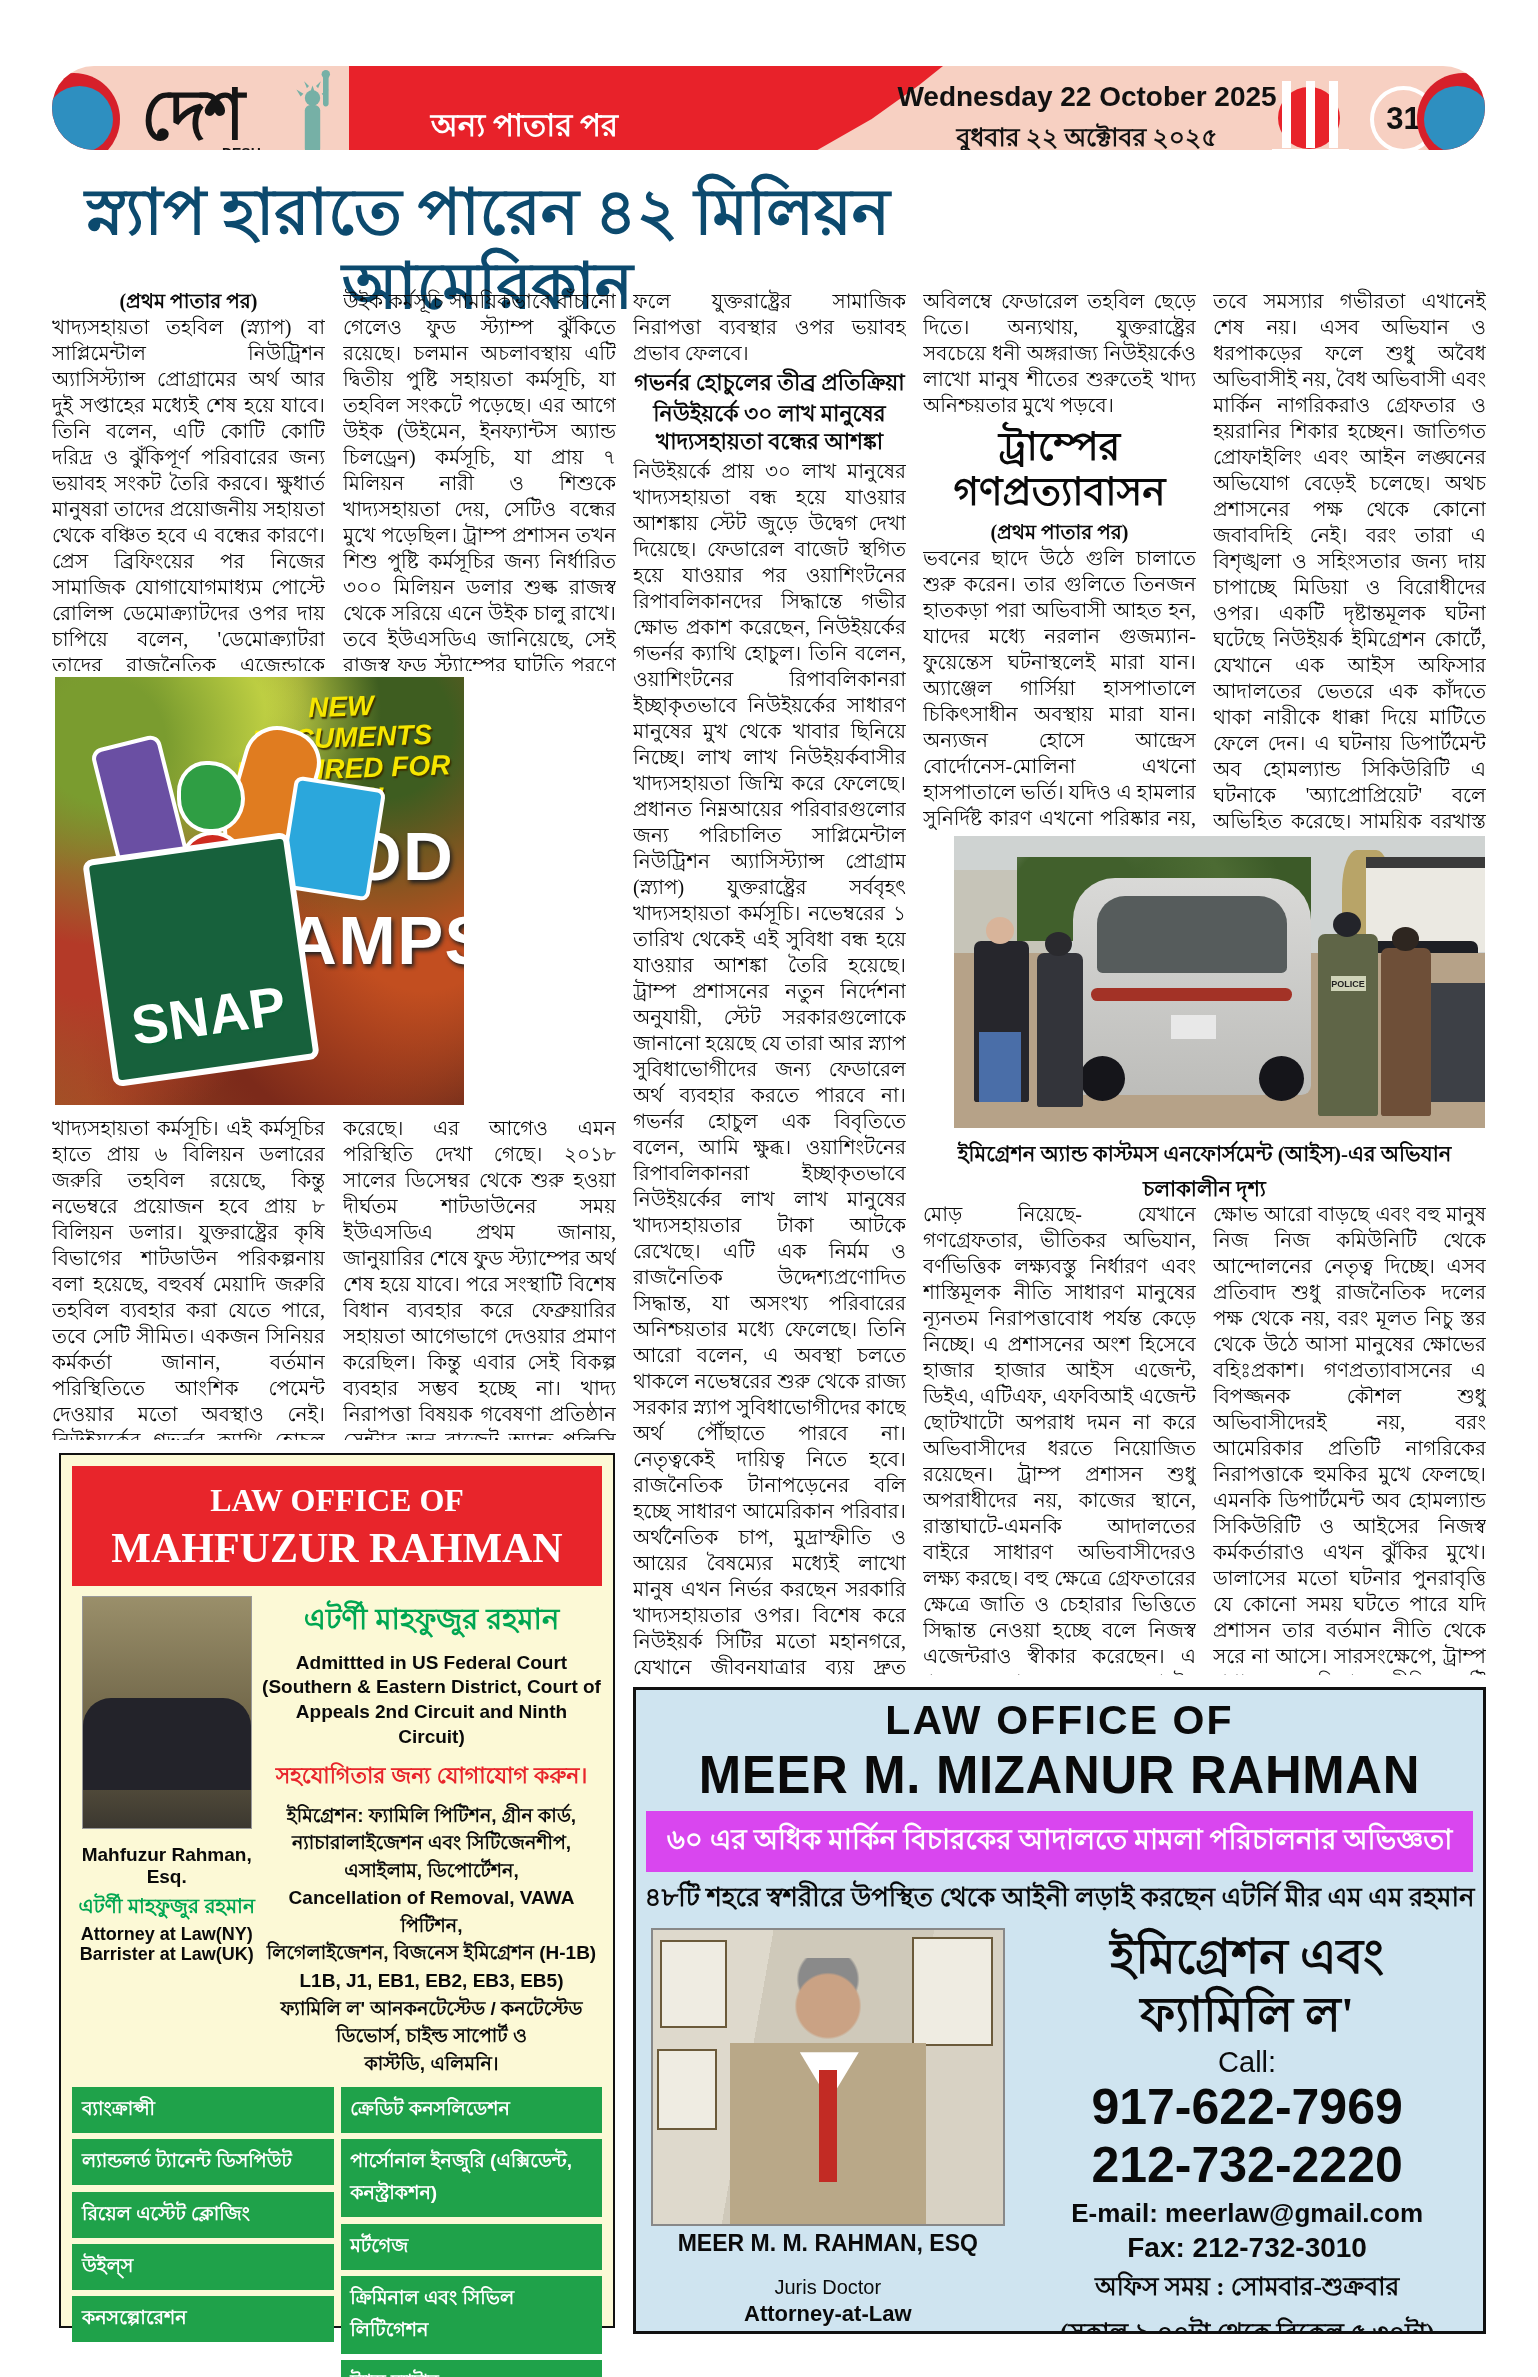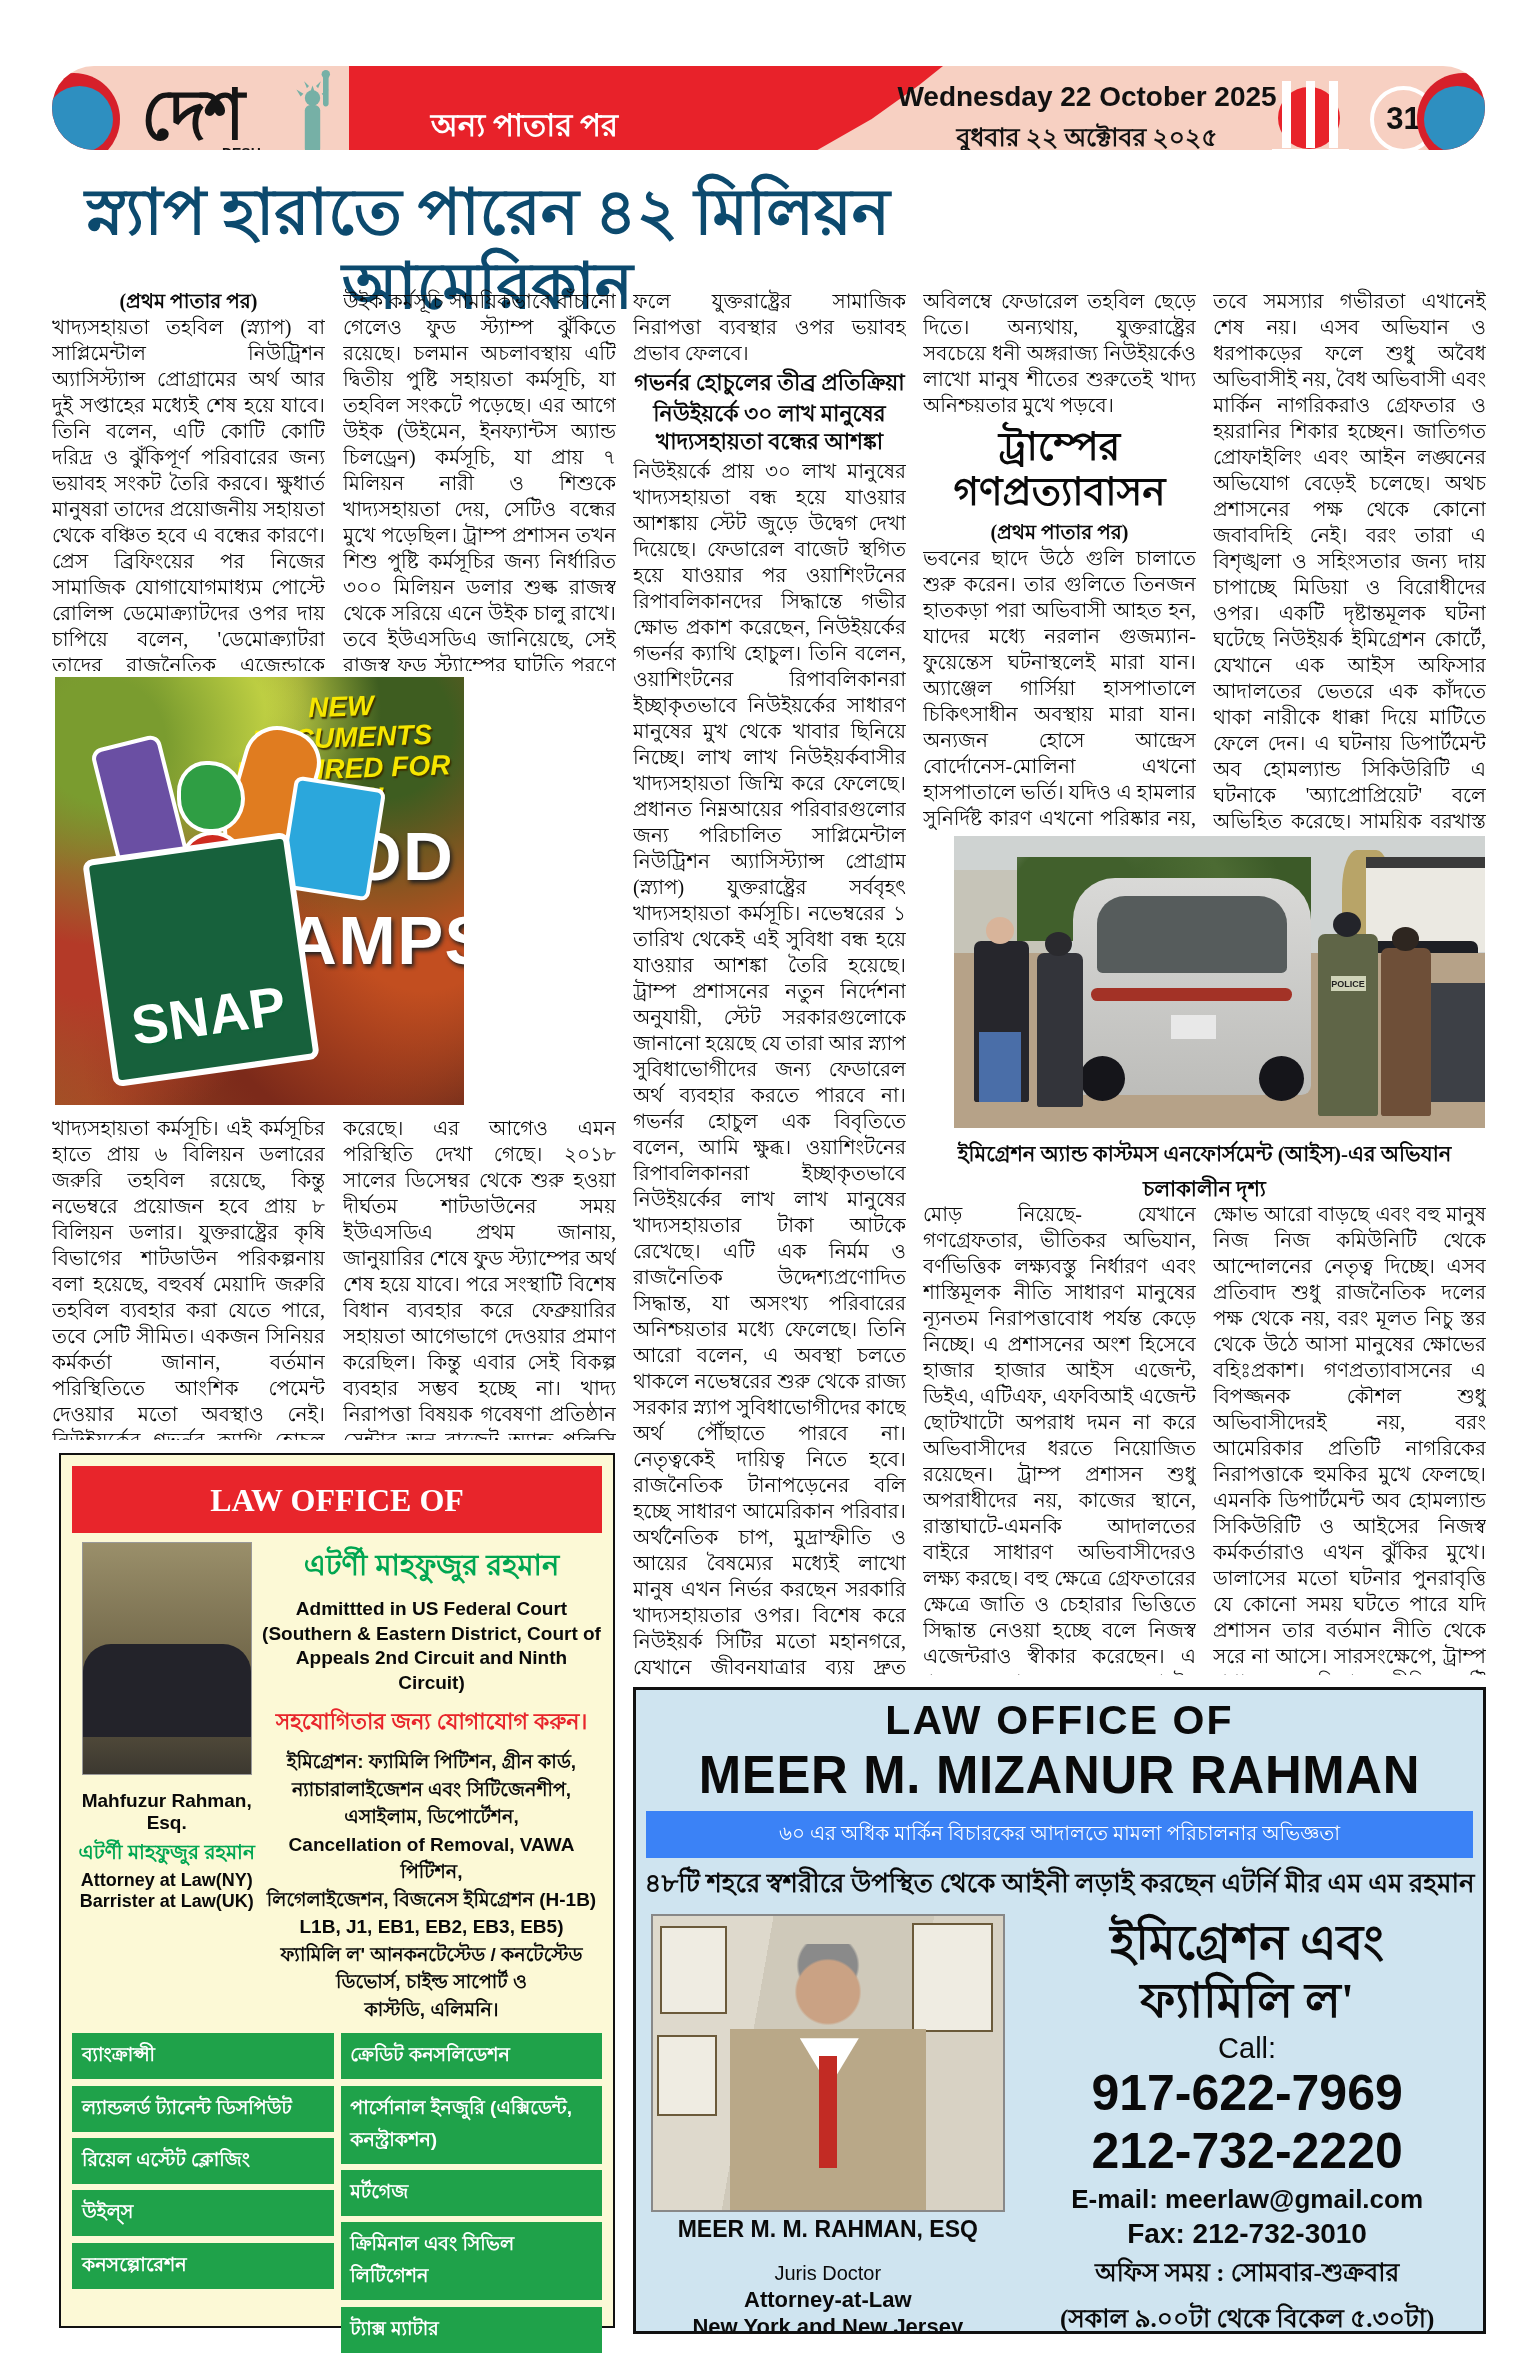--- a/index.html
+++ b/index.html
@@ -138,22 +138,22 @@
   #admah-grid .gcol{flex:1;display:flex;flex-direction:column;gap:6.3px;}
   .svc{background:#1fa24a;color:#fff;font-size:19px;font-weight:bold;padding:7px 9.8px;min-height:25px;
        display:flex;align-items:center;}
 
   
   #admeer{position:absolute;left:633px;top:1687px;width:853px;height:647px;background:#cfe4f0;
           border:3.5px solid #111;box-sizing:border-box;display:flex;flex-direction:column;
           font-family:"Liberation Sans",sans-serif;overflow:hidden;}
   #admeer .t1{text-align:center;font-size:41px;font-weight:bold;margin-top:7px;letter-spacing:2.1px;}
   #admeer .t2{text-align:center;font-size:53px;font-weight:bold;letter-spacing:0.7px;transform:scaleX(0.96);}
-  #admeer-bar{background:#3b82f6;color:#fff;margin:5.6px 9.8px 0 9.8px;text-align:center;
-              font-family:"Liberation Serif",serif;font-size:20px;font-weight:normal;padding:7px 2.8px;}
+  #admeer-bar{background:#d946ef;color:#fff;margin:5.6px 9.8px 0 9.8px;text-align:center;
+              font-family:"Liberation Serif",serif;font-size:28px;font-weight:bold;padding:7px 2.8px;}
   #admeer-sub{text-align:center;font-family:"Liberation Serif",serif;font-size:26px;font-weight:bold;
               margin-top:5.6px;}
   #admeer-row{display:flex;flex:1;margin:7px 9.8px 0 9.8px;gap:11.2px;}
   #admeer-photoCol{width:364px;text-align:center;}
   #admeer-photo{width:350px;height:294px;border:2.1px solid #888;margin:0 auto;overflow:hidden;position:relative;
       background:linear-gradient(100deg,#ded9cc 0 30%,#cfc9ba 30% 70%,#d8d2c4 70%);}
   #admeer-photo .frame{position:absolute;border:2.8px solid #6b5a3a;background:#efece2;}
   #admeer-photo .man{position:absolute;left:77px;top:28px;width:196px;height:266px;
       background:radial-gradient(circle at 50% 18%,#caa284 0 13%,transparent 14%),
                  radial-gradient(circle at 50% 8%,#8a8a8a 0 11%,transparent 12%),
@@ -305,20 +305,21 @@
   <div id="c4b" class="col">
     <span>মোড় নিয়েছে- যেখানে গণগ্রেফতার, ভীতিকর অভিযান, বর্ণভিত্তিক লক্ষ্যবস্তু নির্ধারণ এবং শাস্তিমূলক নীতি সাধারণ মানুষের ন্যূনতম নিরাপত্তাবোধ পর্যন্ত কেড়ে নিচ্ছে। এ প্রশাসনের অংশ হিসেবে হাজার হাজার আইস এজেন্ট, ডিইএ, এটিএফ, এফবিআই এজেন্ট ছোটখাটো অপরাধ দমন না করে অভিবাসীদের ধরতে নিয়োজিত রয়েছেন। ট্রাম্প প্রশাসন শুধু অপরাধীদের নয়, কাজের স্থানে, রাস্তাঘাটে-এমনকি আদালতের বাইরে সাধারণ অভিবাসীদেরও লক্ষ্য করছে। বহু ক্ষেত্রে গ্রেফতারের ক্ষেত্রে জাতি ও চেহারার ভিত্তিতে সিদ্ধান্ত নেওয়া হচ্ছে বলে নিজস্ব এজেন্টরাও স্বীকার করেছেন। এ ধরনের দৃশ্য যেমন যুক্তরাষ্ট্রের অভ্যন্তরে অচেনা ভয়ের পরিবেশ তৈরি করছে, তেমনি সমাজে এক গভীর ক্ষত তৈরি হচ্ছে। সামাজিক মাধ্যমে এসব ঘটনার ছবি ও ভিডিও ভাইরাল হওয়ার পর, সাধারণ মানুষ এখন এই ঘটনার প্রতিবাদে রাস্তায় নেমে এসেছে।</span>
   </div>
   <div id="c5b" class="col">
     <span>ক্ষোভ আরো বাড়ছে এবং বহু মানুষ নিজ নিজ কমিউনিটি থেকে আন্দোলনের নেতৃত্ব দিচ্ছে। এসব প্রতিবাদ শুধু রাজনৈতিক দলের পক্ষ থেকে নয়, বরং মূলত নিচু স্তর থেকে উঠে আসা মানুষের ক্ষোভের বহিঃপ্রকাশ। গণপ্রত্যাবাসনের এ বিপজ্জনক কৌশল শুধু অভিবাসীদেরই নয়, বরং আমেরিকার প্রতিটি নাগরিকের নিরাপত্তাকে হুমকির মুখে ফেলছে। এমনকি ডিপার্টমেন্ট অব হোমল্যান্ড সিকিউরিটি ও আইসের নিজস্ব কর্মকর্তারাও এখন ঝুঁকির মুখে। ডালাসের মতো ঘটনার পুনরাবৃত্তি যে কোনো সময় ঘটতে পারে যদি প্রশাসন তার বর্তমান নীতি থেকে সরে না আসে। সারসংক্ষেপে, ট্রাম্প প্রশাসনের অভিবাসন নীতি একটি ব্যাপকতর স্কেলে পরিণত হয়েছে যা দেশকে বিভাজিত করছে, আইনশৃঙ্খলা রক্ষাকারী বাহিনীর ওপর আস্থা কমাচ্ছে এবং নিরাপত্তার নামে ভয়ভীতির সংকট তৈরি করছে। যতক্ষণ পর্যন্ত এ গণভিত্তিক ধরপাকড়, ভয় ও জবাবদিহিহীন আচরণ চালু থাকবে, ততক্ষণ পর্যন্ত যুক্তরাষ্ট্রের নিরাপত্তা বাস্তবতায় শুধুই আরো অস্থিরতা যুক্ত হবে।</span>
   </div>
 
   <div id="admah">
     <div id="admah-banner">
       <div class="t1">LAW OFFICE OF</div>
+      <div class="t2">MAHFUZUR RAHMAN</div>
     </div>
     <div id="admah-mid">
       <div id="admah-left">
         <div id="admah-photo">
             <div class="suit"></div>
           </div>
         <div class="mah-cap1">Mahfuzur Rahman, Esq.</div>
         <div class="mah-cap2">এটর্ণী মাহফুজুর রহমান</div>
         <div class="mah-cap3">Attorney at Law(NY)</div>
         <div class="mah-cap3">Barrister at Law(UK)</div>

